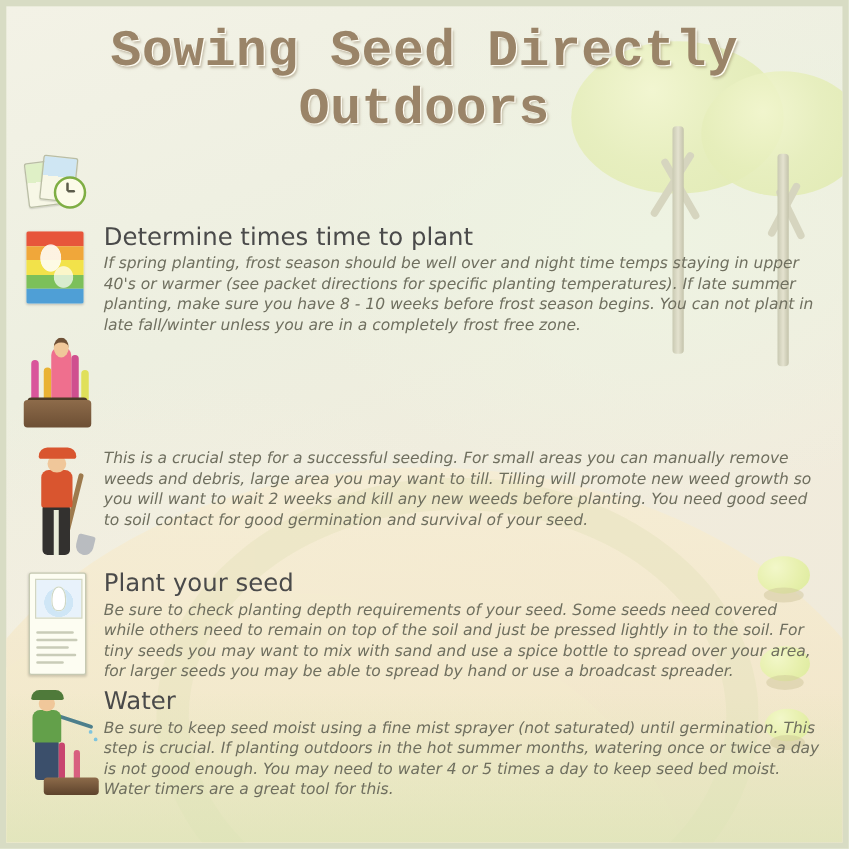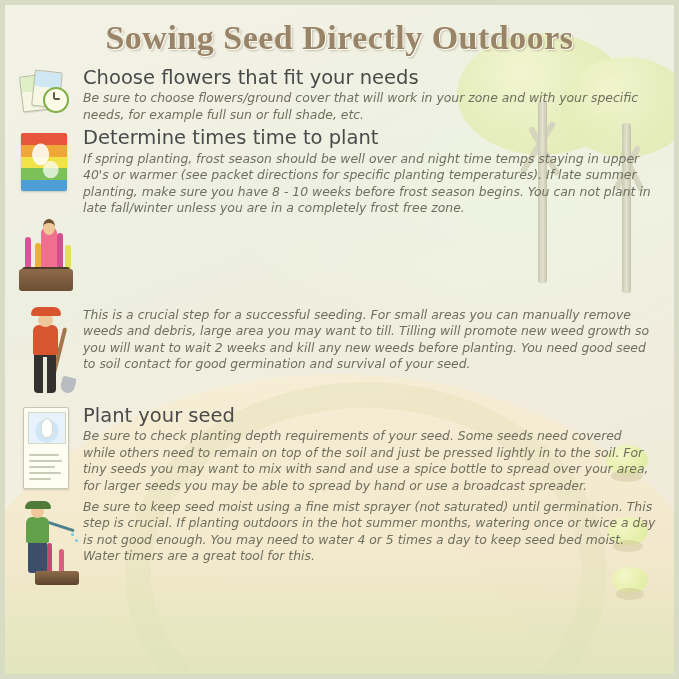--- a/index.html
+++ b/index.html
@@ -106,26 +106,26 @@
   }
   #shrub-1 { right: 26px; top: 440px; width: 42px; height: 30px; }
   #shrub-2 { right: 26px; top: 512px; width: 40px; height: 28px; }
   #shrub-3 { right: 26px; top: 562px; width: 36px; height: 26px; }
 
   
   #title {
     position: relative;
     text-align: center;
     padding: 14px 10px 2px;
-    font-size: 34px;
+    font-size: 41px;
     font-weight: bold;
     letter-spacing: .5px;
     color: #9a8468;
     text-shadow: 1px 1px 0 #fffdf3, 2px 2px 2px rgba(120,100,70,.35);
-    font-family: Liberation Serif, serif;
+    font-family: Liberation Mono, monospace;
   }
 
   
   #steps {
     position: relative;
     padding: 6px 16px 0 12px;
   }
   .step {
     display: flex;
     align-items: flex-start;
@@ -322,24 +322,20 @@
   <div id="title">Sowing Seed  Directly Outdoors</div>
 
   <div id="steps">
 
     <div class="step" id="step-1">
       <div class="step-icon">
         <div class="pk ico" id="ic1-p1"></div>
         <div class="pk ico" id="ic1-p2"></div>
         <div class="ico" id="ic1-clock"></div>
       </div>
-      <div class="step-body">
-        <div class="step-title">Choose flowers that fit your needs</div>
-        <div class="step-text">Be sure to choose flowers/ground cover  that will work in your zone and with your specific needs, for example full sun or full shade, etc.</div>
-      </div>
     </div>
 
     <div class="step" id="step-2">
       <div class="step-icon">
         <div id="ic2-wrap">
           <i></i>
           <i></i>
           <i></i>
           <i></i>
           <i></i>
@@ -403,18 +399,19 @@
         <div class="ico" id="ic6-body"></div>
         <div class="ico" id="ic6-head"></div>
         <div class="ico" id="ic6-hat"></div>
         <div class="ico" id="ic6-plant1"></div>
         <div class="ico" id="ic6-plant2"></div>
         <div class="ico" id="ic6-bed"></div>
         <div class="ico drop" style="left:54px; top:36px;"></div>
         <div class="ico drop" style="left:58px; top:42px;"></div>
       </div>
       <div class="step-body">
+        <div class="step-title">Water</div>
         <div class="step-text">Be sure to keep seed moist using a fine mist sprayer (not saturated) until germination. This step is crucial. If planting outdoors in the hot summer months, watering once or twice a day is not good enough. You may need to water 4 or 5 times a day to keep seed bed moist. Water timers are a great tool for this.</div>
       </div>
     </div>
 
   </div>
 </div>
 
 </body></html>

